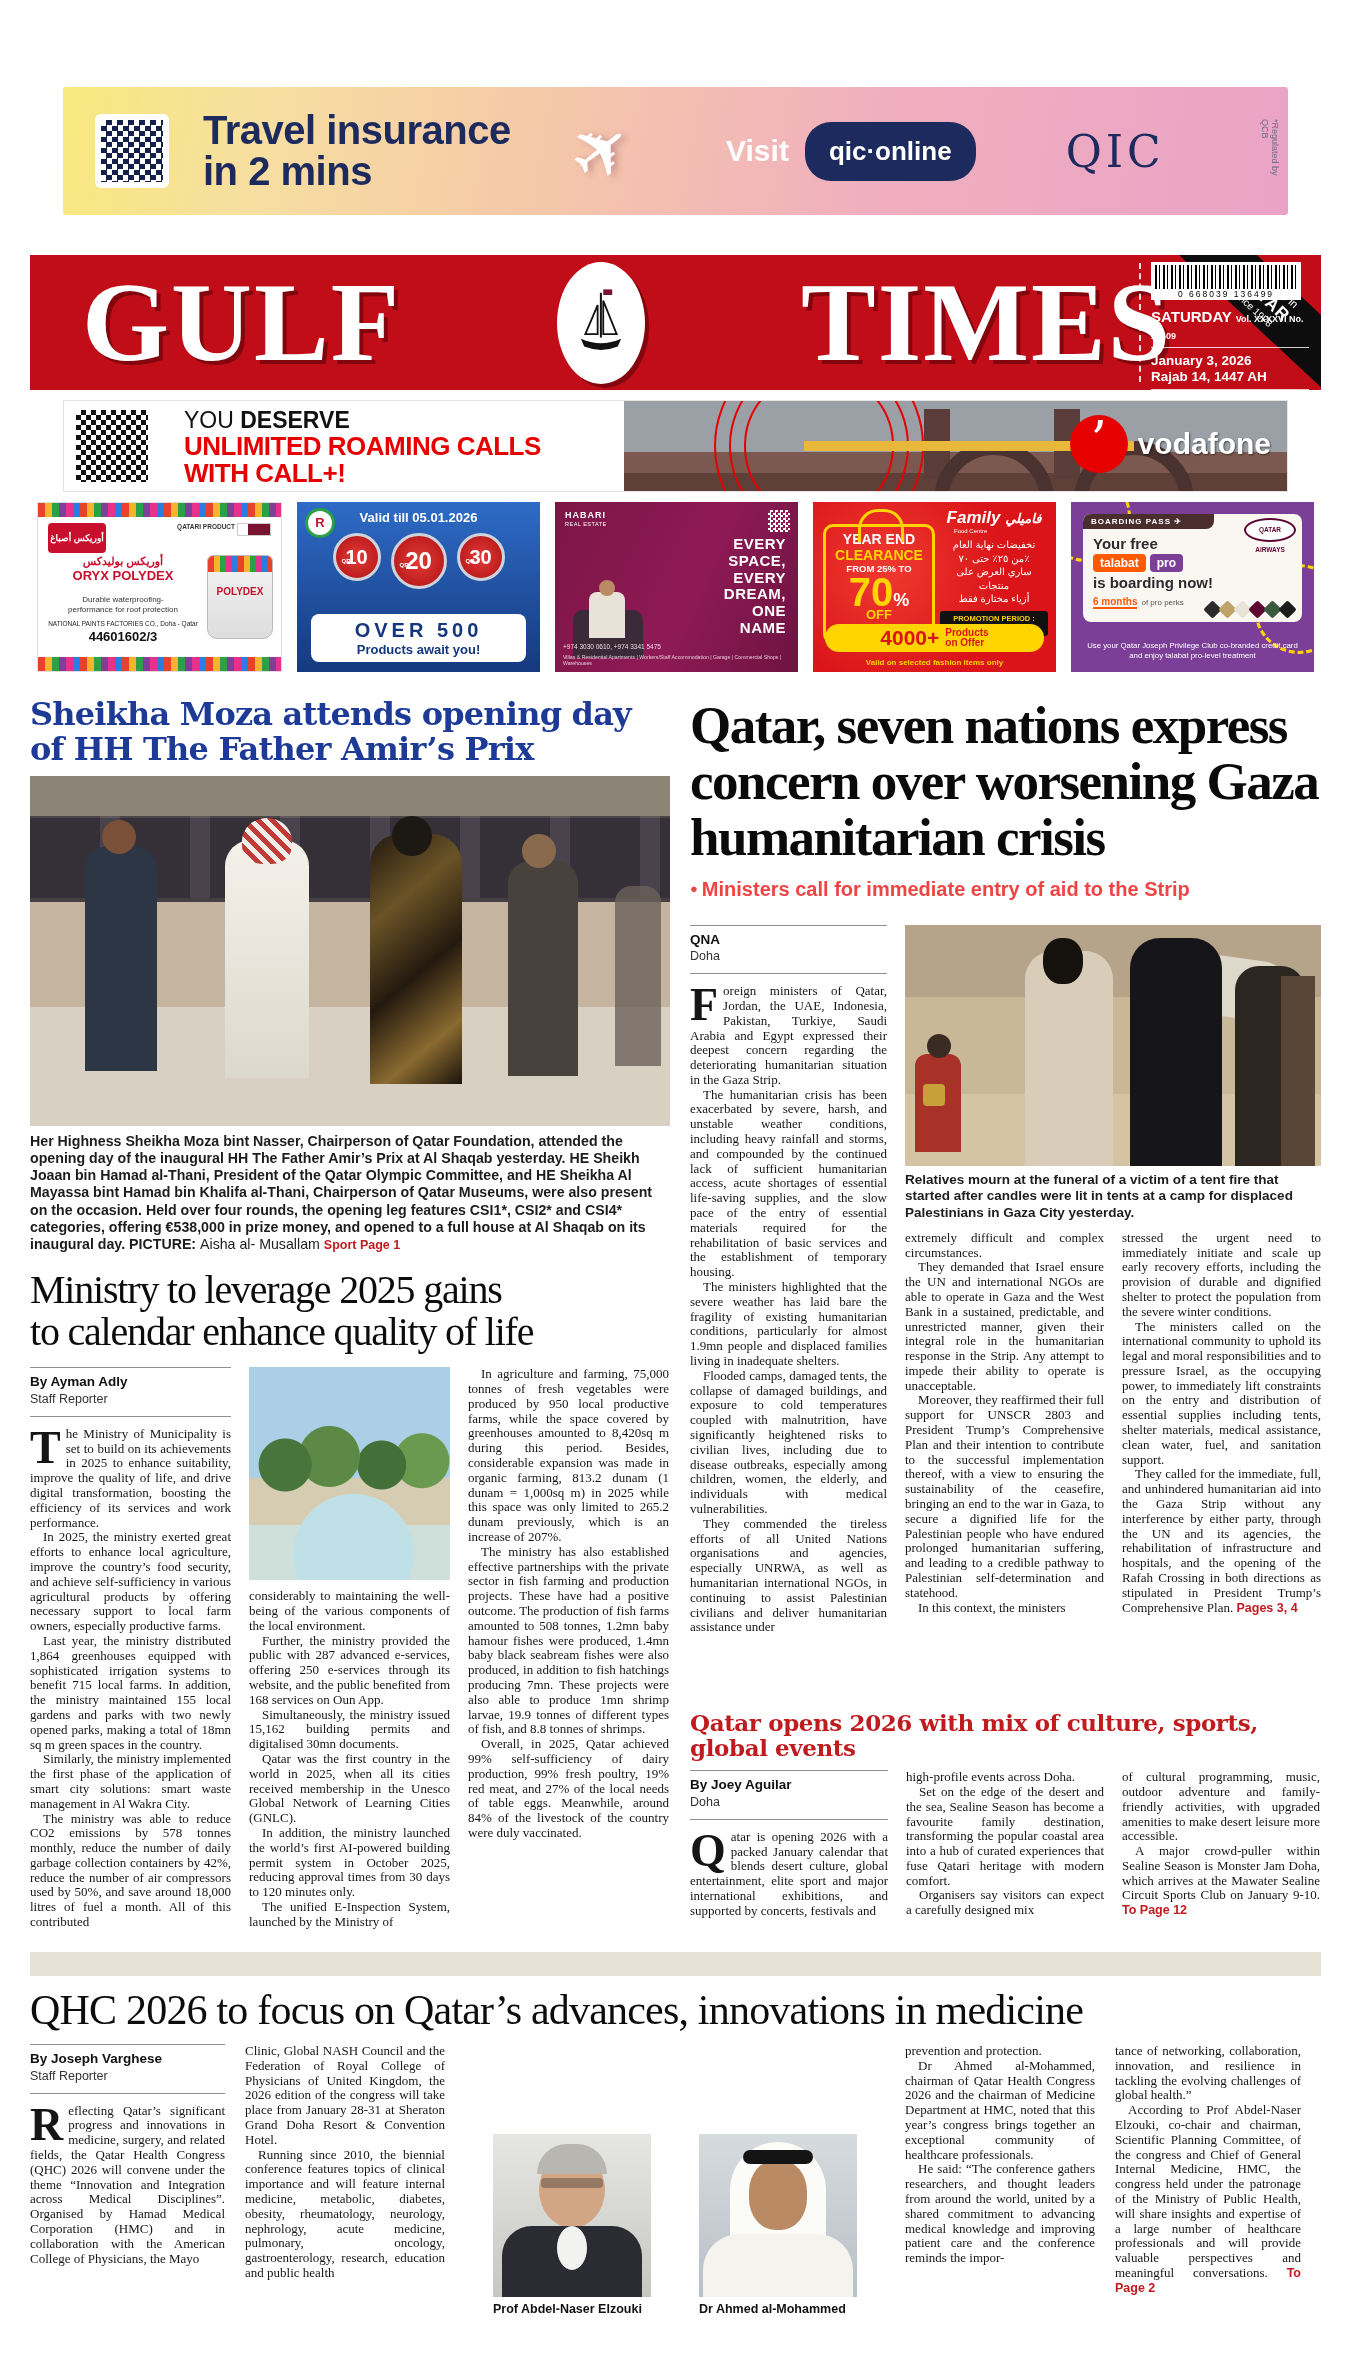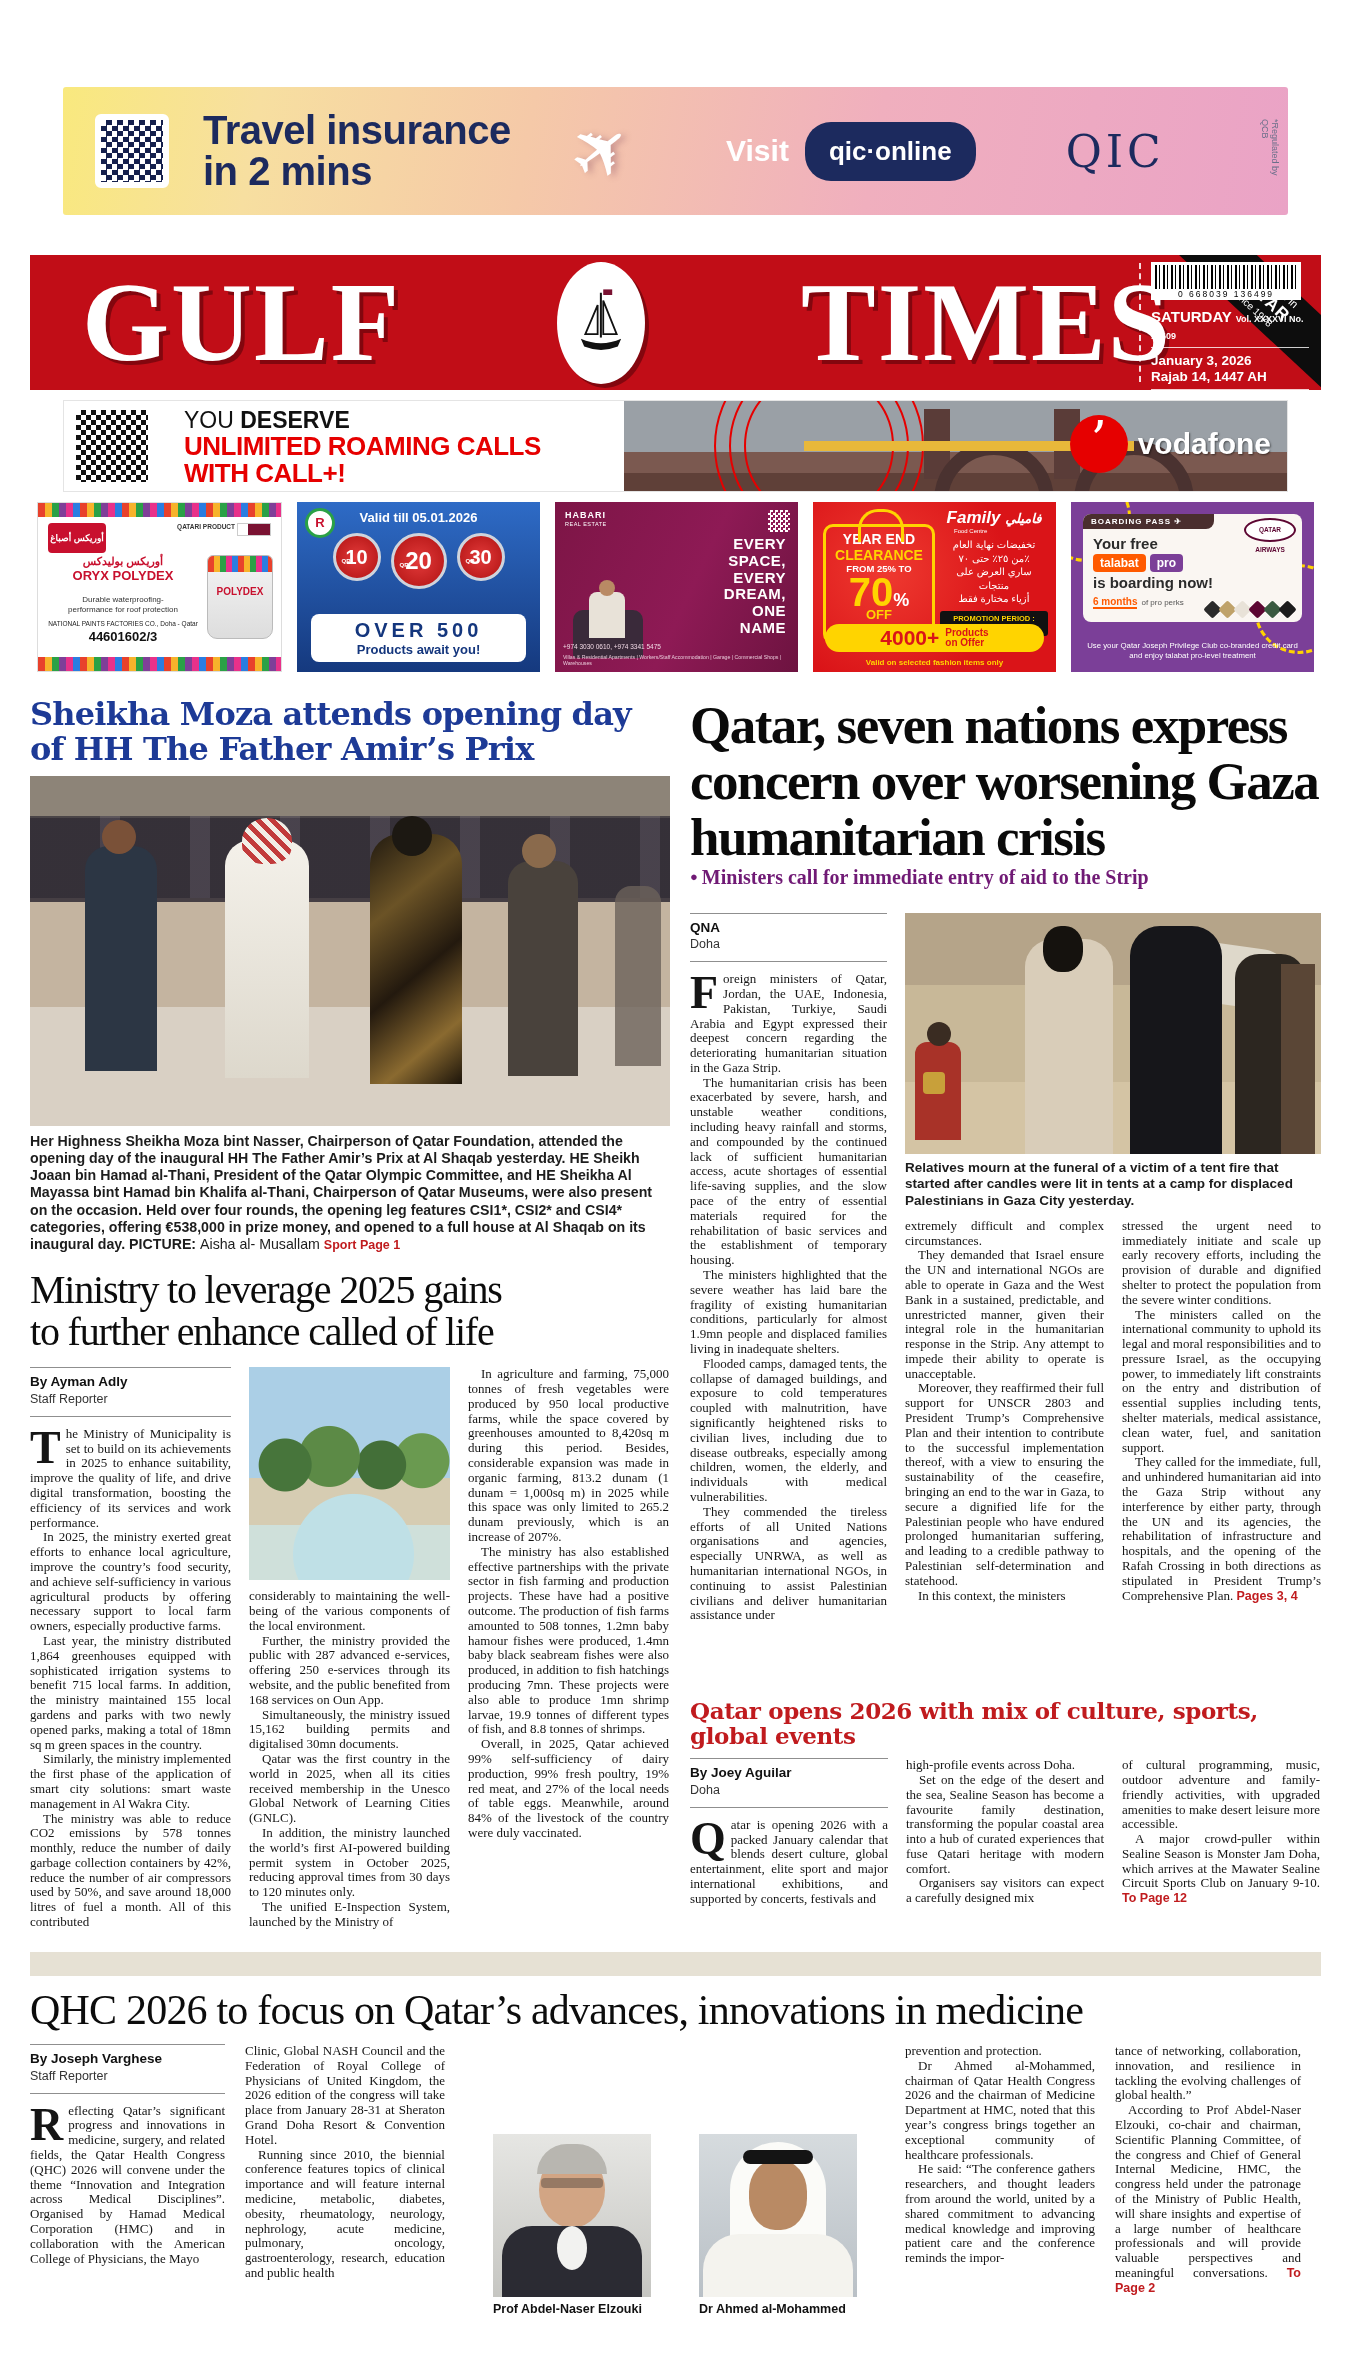--- a/index.html
+++ b/index.html
@@ -181,21 +181,21 @@
 .byl .b2 { font-size:12.5px; color:#333; margin-top:2px; }
 
 .btxt { font-size:13px; line-height:14.8px; text-align:justify; color:#151515; }
 .btxt p { text-indent:13px; }
 .btxt p.fi { text-indent:0; }
 .drop { float:left; font-family:"Liberation Serif",serif; font-weight:bold; font-size:46px; line-height:37px; padding:2px 5px 0 0; }
 .ref { color:#c01b1e; font-family:"Liberation Sans",sans-serif; font-weight:bold; font-size:12.5px; }
 
 .gz-head { font-family:"Liberation Serif",serif; font-weight:bold; font-size:53px; line-height:1.06;
            letter-spacing:-1.5px; color:#0a0a0a; }
-.kicker { margin-top:0; color:#701a75; font-family:Liberation Serif, serif; font-weight:bold; font-size:20px; }
+.kicker { margin-top:12px; color:#ef4444; font-family:Liberation Sans, sans-serif; font-weight:bold; font-size:20px; }
 .kicker .dot { font-size:13px; vertical-align:3px; margin-right:4px; }
 .gz-body { display:flex; gap:18px; margin-top:24px; height:770px; overflow:hidden; }
 .gcol1 { width:197px; flex:0 0 auto; }
 .gright { width:416px; flex:0 0 auto; }
 .gz-photo { height:241px; position:relative; overflow:hidden;
             background:linear-gradient(#b5a489 0 30%,#c8b898 30% 70%,#d4c4a4 70%); }
 .gz-cap { margin:6px 0 9px; font-family:"Liberation Sans",sans-serif; font-weight:bold; font-size:13.5px;
           line-height:1.24; color:#1d1d1d; }
 .gz-cols { display:flex; gap:18px; height:452px; overflow:hidden; }
 .gz-cols .c { width:199px; flex:0 0 auto; }
@@ -439,21 +439,21 @@
         <div class="fig" style="left:492px;bottom:258px;width:34px;height:34px;background:#8a6a4c;border-radius:50%;"></div>
         <div class="fig" style="left:585px;bottom:60px;width:46px;height:180px;background:#6c625a;border-radius:16px 16px 0 0;opacity:.8;"></div>
       </div>
       <div class="moza-cap">
         <span>Her Highness Sheikha Moza bint Nasser, Chairperson of Qatar Foundation, attended the opening day of the inaugural HH The Father Amir’s Prix at Al Shaqab yesterday. HE Sheikh Joaan bin Hamad al-Thani, President of the Qatar Olympic Committee, and HE Sheikha Al Mayassa bint Hamad bin Khalifa al-Thani, Chairperson of Qatar Museums, were also present on the occasion. Held over four rounds, the opening leg features CSI1*, CSI2* and CSI4* categories, offering €538,000 in prize money, and opened to a full house at Al Shaqab on its inaugural day. </span><span style="font-weight:bold">PICTURE: </span><span class="cred">Aisha al- Musallam </span><span class="ref">Sport Page 1</span>
       </div>
 
       <div class="ministry">
         <div class="min-head">
           <div>Ministry to leverage 2025 gains</div>
-          <div>to further enhance called of life</div>
+          <div>to calendar enhance quality of life</div>
         </div>
         <div class="min-cols">
           <div class="mcol btxt">
             <div class="byl">
               <div class="b1">By Ayman Adly</div>
               <div class="b2">Staff Reporter</div>
             </div>
             <p class="fi"><span class="drop">T</span><span>he Ministry of Municipality is set to build on its achievements in 2025 to enhance suitability, improve the quality of life, and drive digital transformation, boosting the efficiency of its services and work performance.</span></p>
             <p>In 2025, the ministry exerted great efforts to enhance local agriculture, improve the country’s food security, and achieve self-sufficiency in various agricultural products by offering necessary support to local farm owners, especially productive farms.</p>
             <p>Last year, the ministry distributed 1,864 greenhouses equipped with sophisticated irrigation systems to benefit 715 local farms. In addition, the ministry maintained 155 local gardens and parks with two newly opened parks, making a total of 18mn sq m green spaces in the country.</p>

